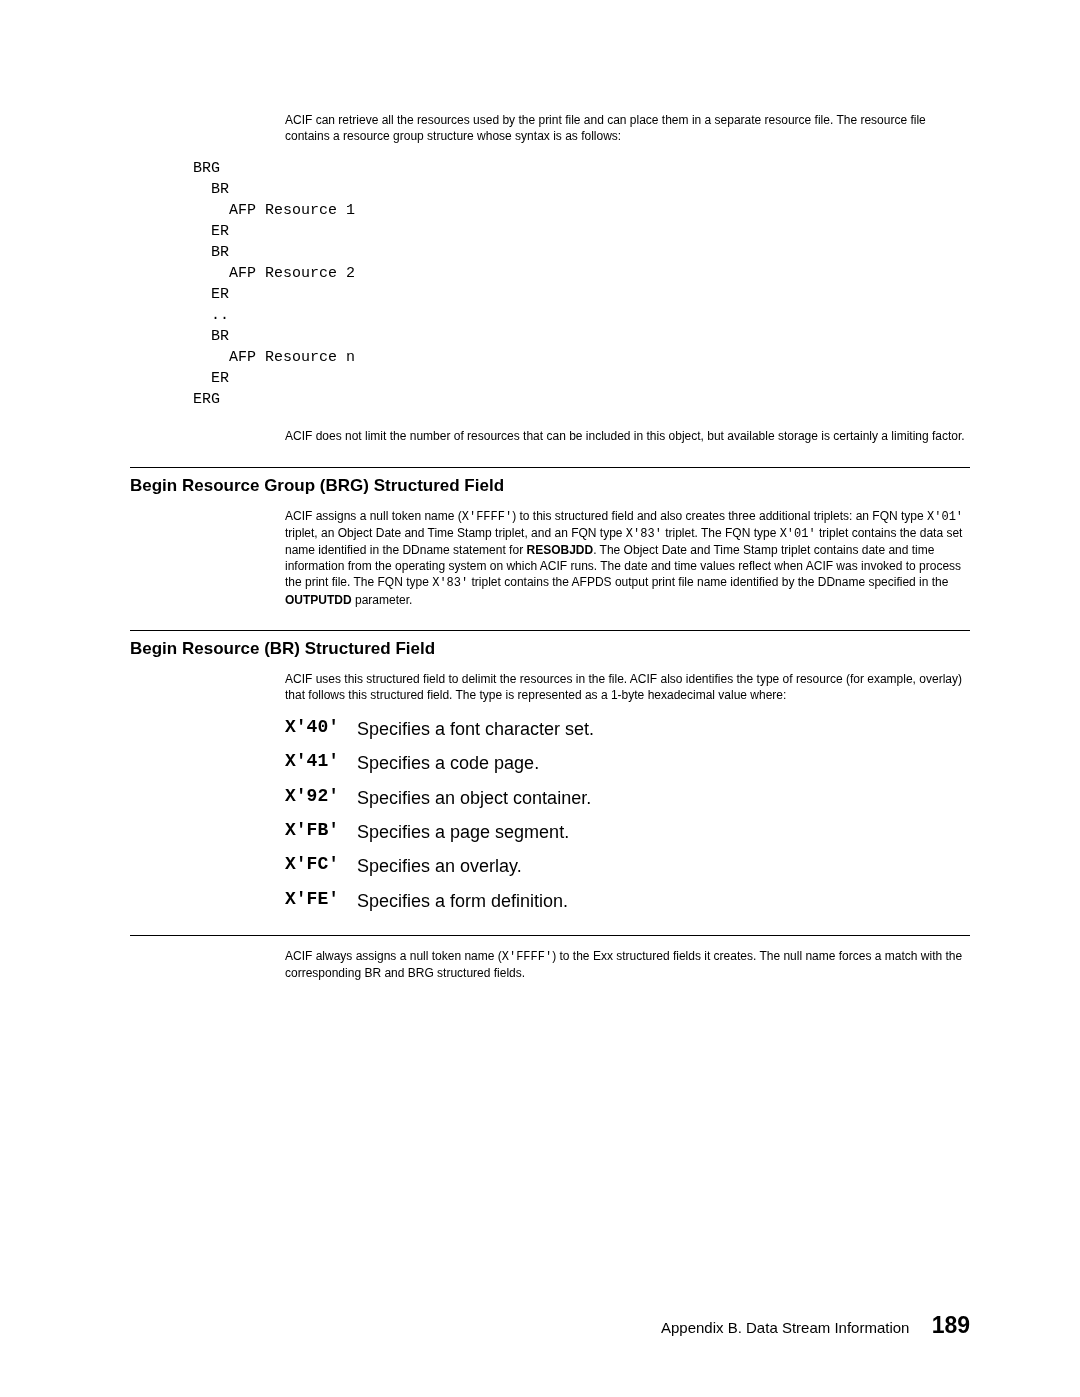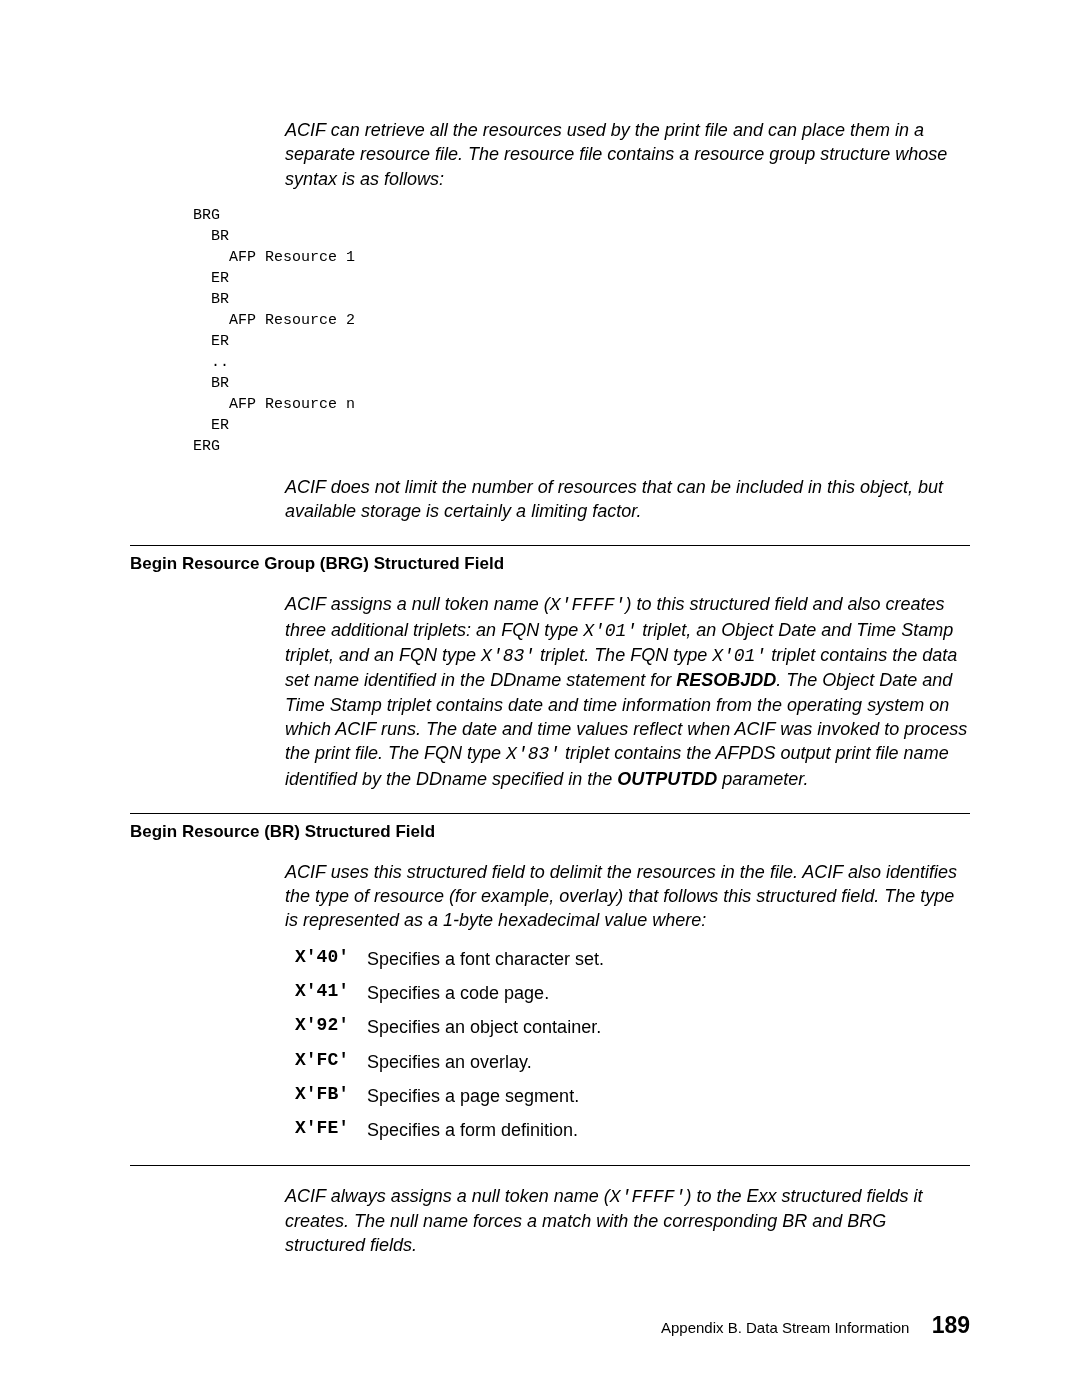--- a/index.html
+++ b/index.html
@@ -11,24 +11,23 @@
   }
   .page {
     width: 1080px;
     height: 1397px;
     padding: 100px 110px 50px 130px;
     box-sizing: border-box;
     position: relative;
   }
   .body-text {
     margin-left: 155px;
-    font-size: 18px;
+    font-size: 12px;
     line-height: 1.35;
     margin-bottom: 14px;
-    font-style: italic;
   }
   .code-block {
     margin-left: 63px;
     font-family: "Courier New", monospace;
     font-size: 15px;
     line-height: 1.4;
     white-space: pre;
     margin-bottom: 18px;
   }
   hr.section-rule {
@@ -42,21 +41,20 @@
     margin: 0 0 10px 0;
     font-family: Arial, Helvetica, sans-serif;
   }
   .def-list {
     margin-left: 155px;
     font-size: 18px;
   }
   .def-row {
     display: flex;
     margin-bottom: 10px;
-    margin-left: 10px;
   }
   .def-term {
     font-family: "Courier New", monospace;
     font-weight: bold;
     width: 72px;
     flex-shrink: 0;
   }
   .def-desc {
     line-height: 1.35;
   }
@@ -117,26 +115,26 @@
     </div>
     <div class="def-row">
       <div class="def-term">X'41'</div>
       <div class="def-desc">Specifies a code page.</div>
     </div>
     <div class="def-row">
       <div class="def-term">X'92'</div>
       <div class="def-desc">Specifies an object container.</div>
     </div>
     <div class="def-row">
+      <div class="def-term">X'FB'</div>
+      <div class="def-desc">Specifies a page segment.</div>
+    </div>
+    <div class="def-row">
       <div class="def-term">X'FC'</div>
       <div class="def-desc">Specifies an overlay.</div>
-    </div>
-    <div class="def-row">
-      <div class="def-term">X'FB'</div>
-      <div class="def-desc">Specifies a page segment.</div>
     </div>
     <div class="def-row">
       <div class="def-term">X'FE'</div>
       <div class="def-desc">Specifies a form definition.</div>
     </div>
   </div>
 
   <hr class="section-rule">
   <p class="body-text">
     <span>ACIF always assigns a null token name (</span><span class="mono">X'FFFF'</span><span>) to the Exx structured fields it creates. The null name forces a match with the corresponding BR and BRG structured fields.</span>

